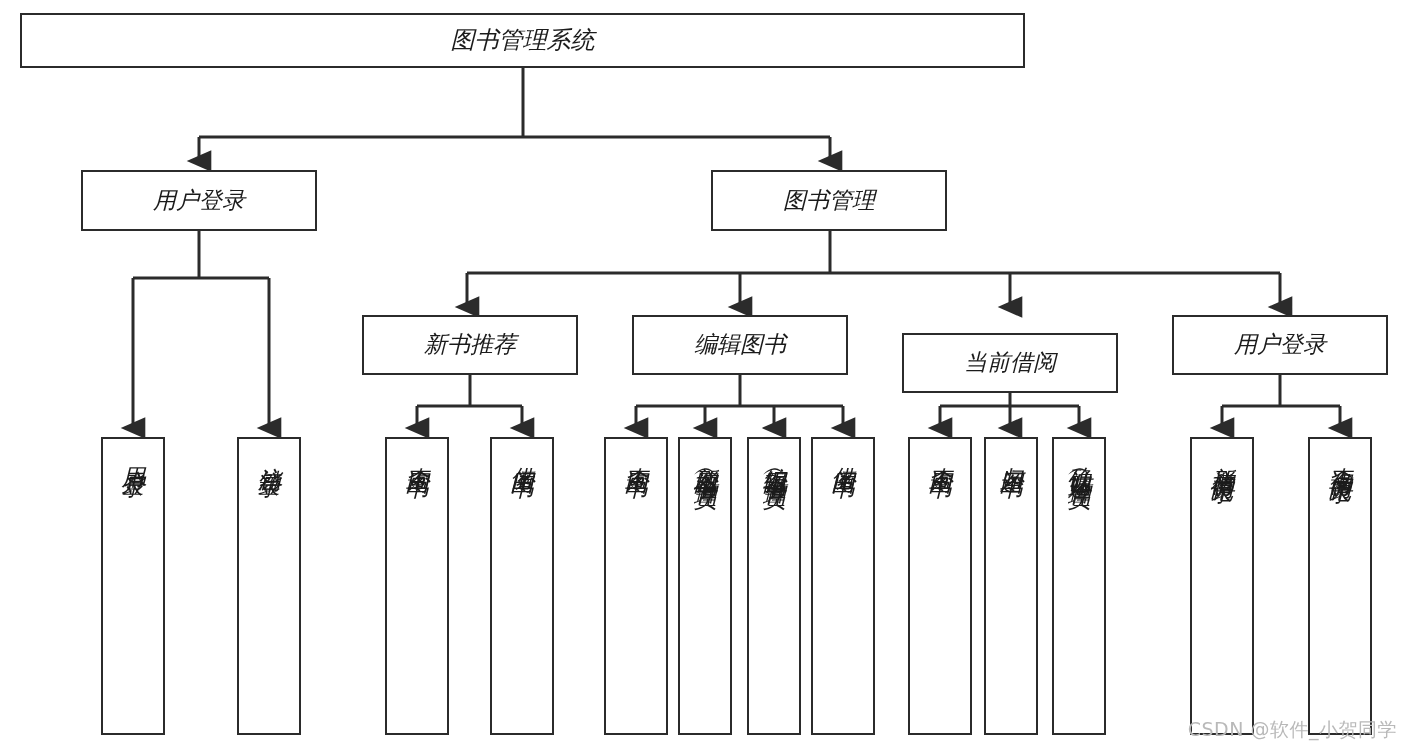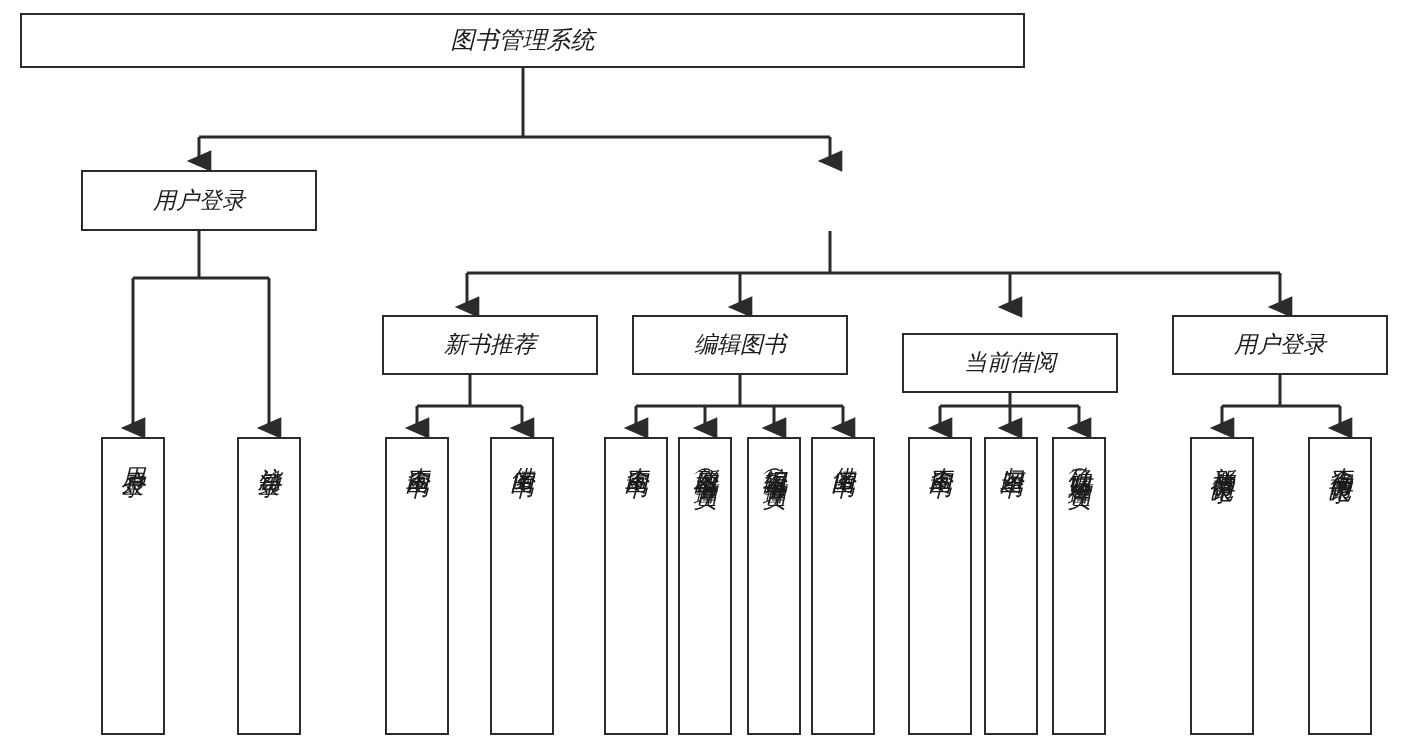--- a/index.html
+++ b/index.html
@@ -130,22 +130,25 @@
     </g>
   </svg>
 
   <div class="node root horiz" style="left:20px; top:13px; width:1005px; height:55px;">
     <span class="node-label">图书管理系统</span>
   </div>
 
   <div class="node horiz" style="left:81px; top:170px; width:236px; height:61px;">
     <span class="node-label">用户登录</span>
   </div>
-
-  <div class="node horiz" style="left:382px; top:315px; width:216px; height:60px;">
+  <div class="node horiz" style="left:711px; top:170px; width:236px; height:61px;">
+    <span class="node-label">图书管理</span>
+  </div>
+
+  <div class="node horiz" style="left:362px; top:315px; width:216px; height:60px;">
     <span class="node-label">新书推荐</span>
   </div>
   <div class="node horiz" style="left:632px; top:315px; width:216px; height:60px;">
     <span class="node-label">编辑图书</span>
   </div>
   <div class="node horiz" style="left:902px; top:333px; width:216px; height:60px;">
     <span class="node-label">当前借阅</span>
   </div>
   <div class="node horiz" style="left:1172px; top:315px; width:216px; height:60px;">
     <span class="node-label">用户登录</span>
@@ -188,13 +191,14 @@
     <span class="node-label">确认归还（管理员）</span>
   </div>
 
   <div class="node vert" style="left:1190px; top:437px; width:64px; height:298px;">
     <span class="node-label">新增借阅记录</span>
   </div>
   <div class="node vert" style="left:1308px; top:437px; width:64px; height:298px;">
     <span class="node-label">查询借阅记录</span>
   </div>
 
+  <div class="watermark">CSDN @软件_小贺同学</div>
 </div>
 
 </body></html>

